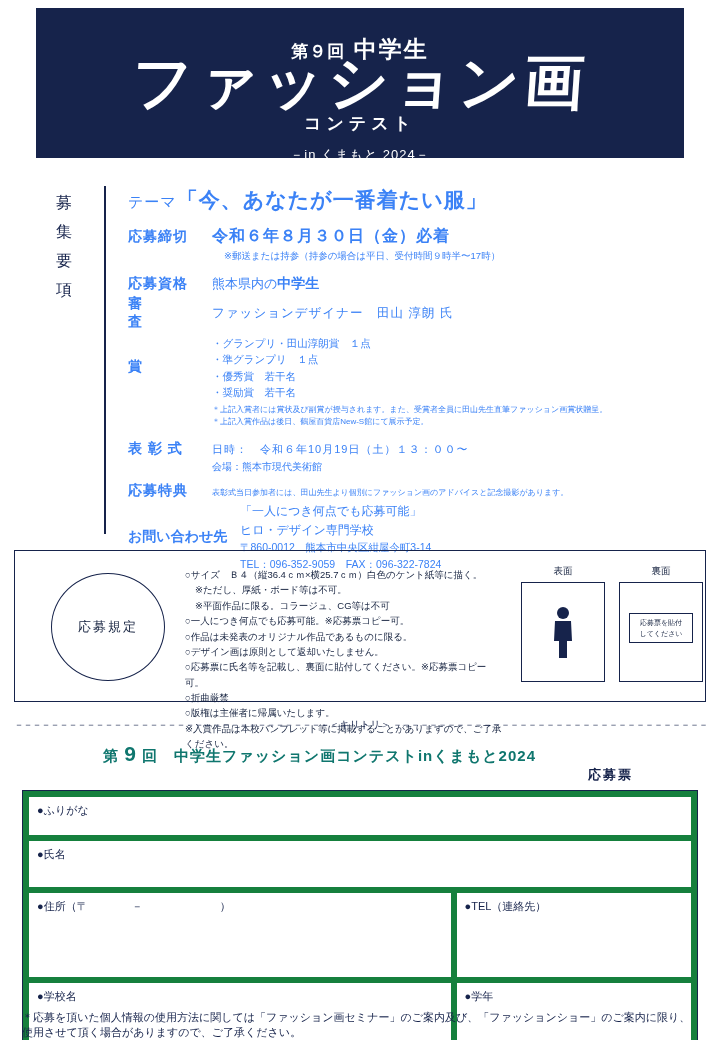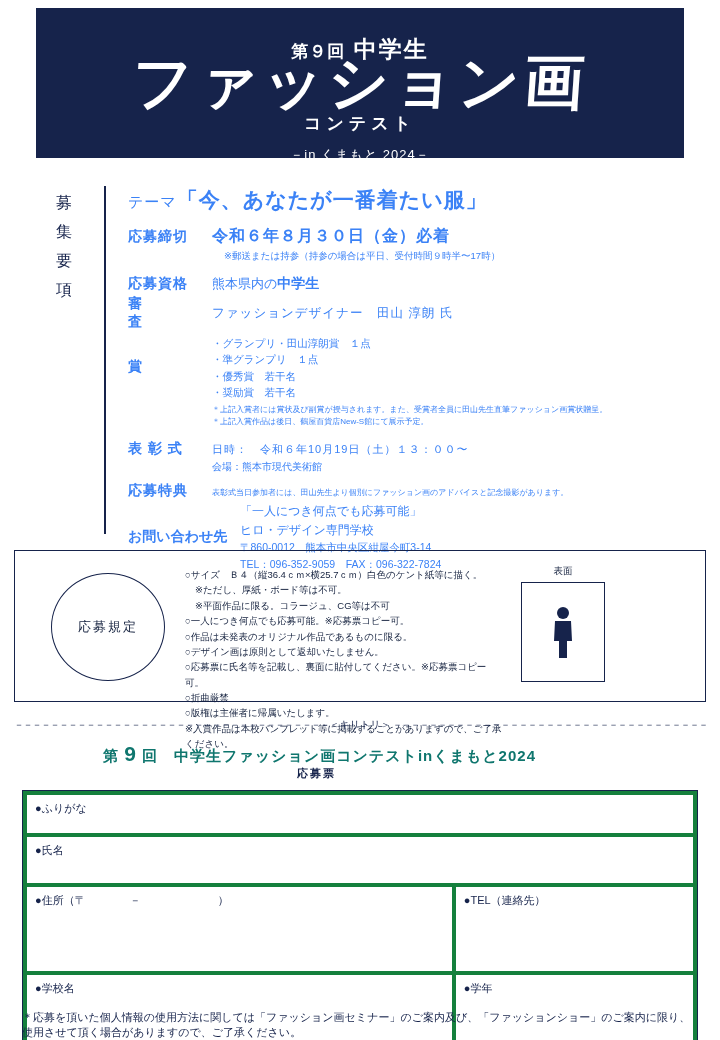--- a/index.html
+++ b/index.html
@@ -121,33 +121,33 @@
   .cutline .dash{flex:1;overflow:hidden;}
   .cutline .mark{padding:0 2px;letter-spacing:0px;}
 
   
   .sheet-title{
     position:absolute;left:0;right:0;top:742px;text-align:center;
     font-size:15px;font-weight:bold;letter-spacing:1px;color:#0f766e;
   }
   .sheet-title .num{font-size:21px;}
   .sheet-sub{
-    position:absolute;left:0;right:6px;top:766px;text-align:center;
-    font-size:11px;font-weight:bold;letter-spacing:2px;color:#16234b;
+    position:absolute;left:0;right:6px;top:766px;text-align:right;
+    font-size:13px;font-weight:bold;letter-spacing:2px;color:#16234b;
   }
 
   
   .form{
     position:absolute;left:22px;top:790px;width:676px;
     border:1px solid #16234b;border-collapse:collapse;
     box-sizing:border-box;
   }
   .form table{border-collapse:collapse;width:100%;}
   .form td{
-    border:4px solid #15803d;
+    border:6px solid #15803d;
     font-size:11px;color:#16234b;
     vertical-align:top;
     padding:6px 8px;
   }
   .h-furi{height:26px;}
   .h-name{height:34px;}
   .h-addr{height:72px;}
   .h-school{height:56px;}
   .addr-ph{letter-spacing:0;}
 
@@ -263,20 +263,26 @@
     <div class="face-wrap face-omote" style="left:506px;">
       <div class="face-title">表面</div>
       <div class="face-box">
         <svg class="person" width="30" height="54" viewBox="0 0 30 54">
           <circle cx="15" cy="8" r="6" fill="#16234b"></circle>
           <path d="M7 16 L23 16 L24 36 L19 36 L19 53 L11 53 L11 36 L6 36 Z" fill="#16234b"></path>
         </svg>
       </div>
     </div>
 
+    <div class="face-wrap face-ura" style="left:604px;">
+      <div class="face-title">裏面</div>
+      <div class="face-box">
+        <div class="ura-note">応募票を貼付<br>してください</div>
+      </div>
+    </div>
   </div>
 
   <div class="cutline">
     <span class="dash">－－－－－－－－－－－－－－－－－－－－－－－－－－－－－－－－－－－－－－－－－－－－－－－－－－－－－－－－</span>
     <span class="mark">＜キリトリ＞</span>
     <span class="dash">－－－－－－－－－－－－－－－－－－－－－－－－－－－－－－－－－－－－－－－－－－－－－－－－－－－－－－－－</span>
   </div>
 
   <div class="sheet-title">
     <span>第</span>

